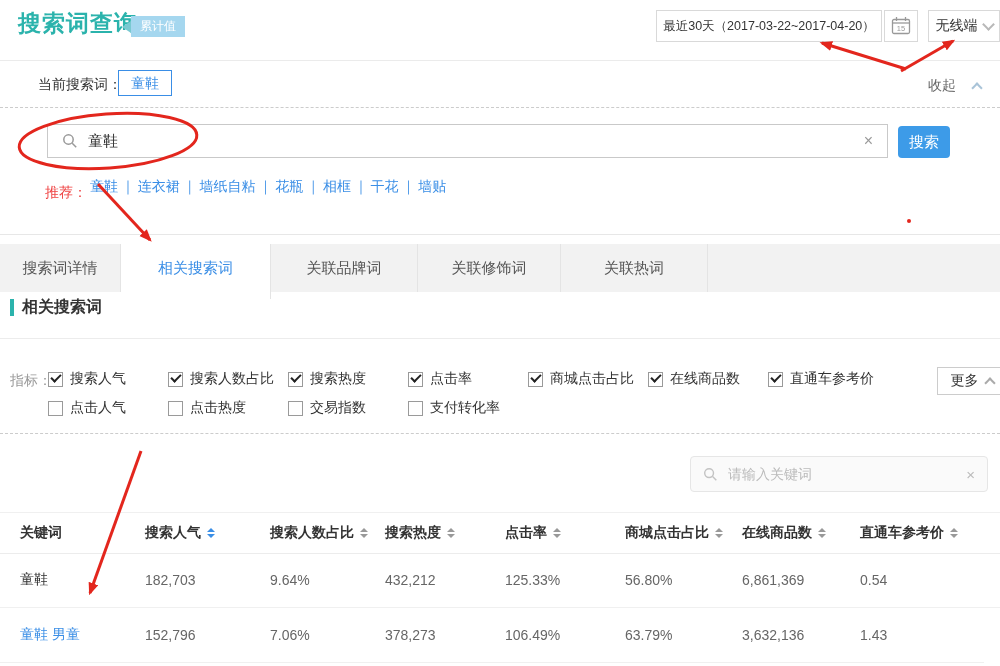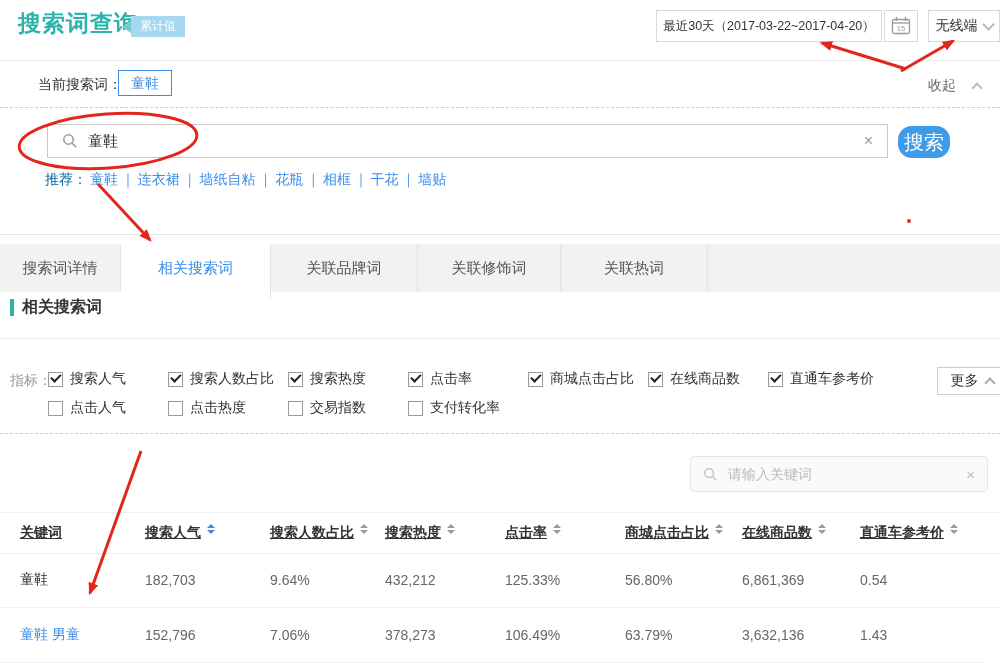--- a/index.html
+++ b/index.html
@@ -32,24 +32,24 @@
   .dash1{left:0;right:0;top:107px;border-top:1px dashed #ccc;}
   .dash2{left:0;right:0;top:433px;border-top:1px dashed #ccc;}
 
   
   .search-wrap{left:47px;top:124px;width:841px;height:34px;border:1px solid #c9c9c9;box-sizing:border-box;
                background:#fff;display:flex;align-items:center;}
   .search-wrap svg{margin-left:14px;flex:none;}
   .search-input{flex:1;border:none;outline:none;background:transparent;font-size:15px;color:#333;
                 padding-left:10px;font-family:inherit;}
   .clear-x{margin-right:14px;color:#999;font-size:16px;cursor:pointer;line-height:1;}
-  .search-btn{left:898px;top:126px;width:52px;height:32px;background:#3d9be8;color:#fff;font-size:20px;
-              border-radius:14px;text-align:center;line-height:32px;cursor:pointer;}
+  .search-btn{left:898px;top:126px;width:52px;height:32px;background:#3d9be8;color:#fff;font-size:15px;
+              border-radius:4px;text-align:center;line-height:32px;cursor:pointer;}
   .recommend{left:45px;top:171px;display:flex;align-items:center;white-space:nowrap;}
-  .recommend .lab{color:#0369a1;}
+  .recommend .lab{color:#ef4444;margin-top:13px;}
   .recommend a{color:#3a8ee6;text-decoration:none;margin:0 3px;cursor:pointer;}
   .recommend .sep{color:#3a8ee6;}
 
   
   .tab-topline{left:0;right:0;top:234px;height:1px;background:#e7e7e7;}
   .tabbar{left:0;right:0;top:244px;height:48px;background:#f2f2f2;display:flex;align-items:flex-start;overflow:visible;}
   .tab{height:48px;line-height:48px;text-align:center;font-size:15px;color:#555;border-right:1px solid #e4e4e4;
        box-sizing:border-box;cursor:pointer;background:#f2f2f2;}
   .tab.active{background:#fff;color:#3a8ee6;height:55px;position:relative;z-index:1;}
   .tab-filler{flex:1;height:48px;}
@@ -75,21 +75,21 @@
   .filter-box{left:690px;top:456px;width:298px;height:36px;background:#fafafa;border:1px solid #e6e6e6;
               border-radius:4px;box-sizing:border-box;display:flex;align-items:center;padding:12px 12px;gap:8px;}
   .filter-input{flex:1;border:none;outline:none;background:transparent;font-size:14px;color:#666;font-family:inherit;min-width:0;}
   .filter-input::placeholder{color:#bbb;}
   .filter-x{color:#bbb;font-size:15px;cursor:pointer;line-height:1;}
 
   
   .grid{display:grid;grid-template-columns:145px 125px 115px 120px 120px 117px 118px 1fr;align-items:center;}
   .thead{left:0;right:0;top:512px;height:40px;border-top:1px solid #f0f0f0;border-bottom:1px solid #ececec;
          font-weight:700;color:#333;}
-  .th{display:flex;align-items:flex-start;text-decoration:underline;}
+  .th{display:flex;align-items:center;}
   .th:first-child{padding-left:20px;}
   .trow1{left:0;right:0;top:552px;height:55px;border-bottom:1px solid #f0f0f0;color:#666;}
   .trow2{left:0;right:16px;top:607px;height:55px;border-bottom:1px solid #f0f0f0;color:#666;}
   .td:first-child{padding-left:20px;color:#333;}
   .td-link{color:#3a8ee6 !important;cursor:pointer;}
   .sort{display:inline-flex;flex-direction:column;gap:2px;margin-left:6px;}
   .sort i{width:0;height:0;border-left:4px solid transparent;border-right:4px solid transparent;display:block;}
   .sort .up{border-bottom:4px solid #999;}
   .sort .down{border-top:4px solid #999;}
   .sort.active .up{border-bottom-color:#3a8ee6;}

